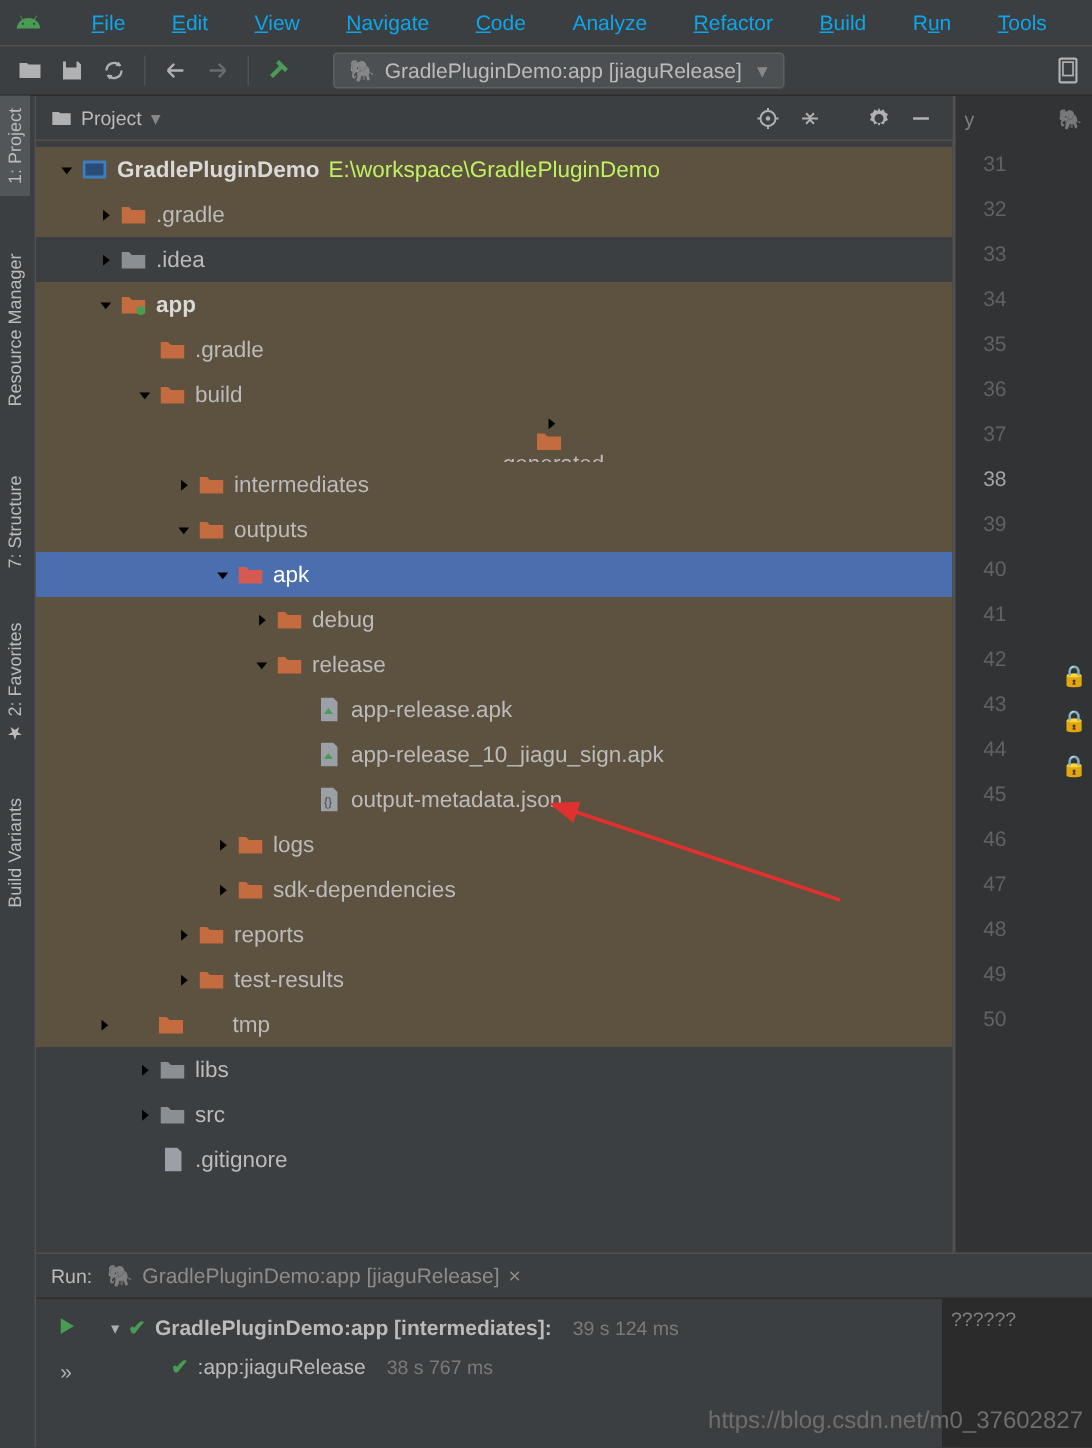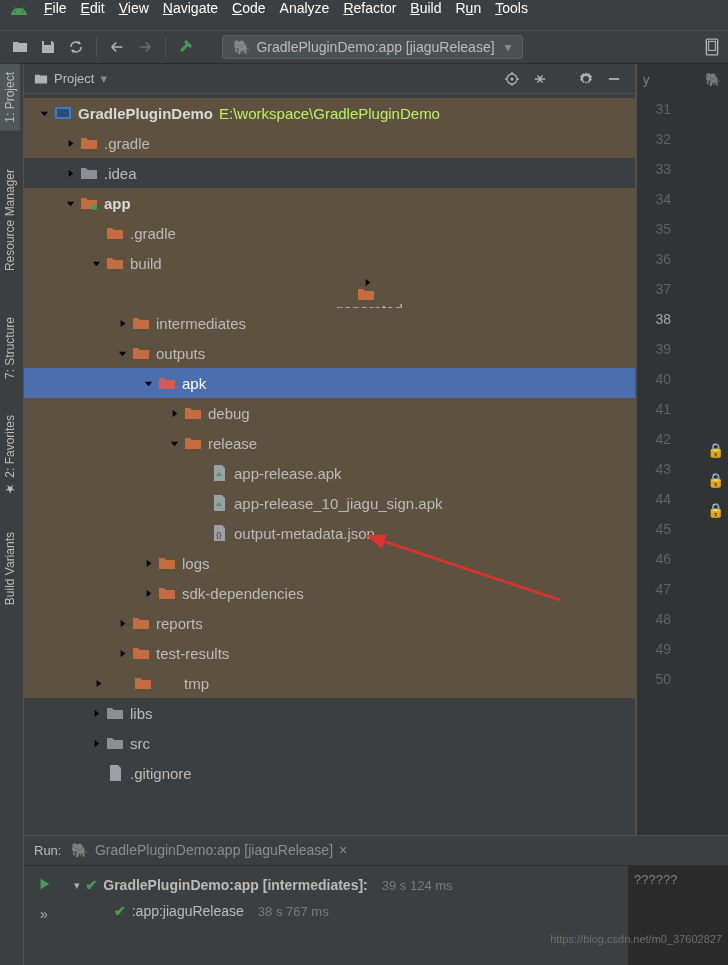--- a/index.html
+++ b/index.html
@@ -1,19 +1,19 @@
 <!DOCTYPE html>
 <html><head>
 <meta charset="utf-8">
 <style>
 * { margin: 0; padding: 0; box-sizing: border-box; font-family: -apple-system, "Segoe UI", sans-serif; }
 body { background: #3c3f41; color: #bbbbbb; width: 728px; height: 965px; overflow: hidden; position: relative; font-size: 14px; }
 
 
-.menubar { height: 30px; background: #3c3f41; display: flex; padding: 0 8px; gap: 14px; color: #ffffff; }
+.menubar { height: 30px; background: #3c3f41; display: flex; align-items: center; padding: 0 8px; gap: 31px; color: #0ea5e9; }
 .menubar .logo { width: 22px; height: 22px; display: flex; align-items: center; justify-content: center; }
 .menubar span { cursor: pointer; }
 .menubar span u { text-decoration: underline; }
 
 
 .toolbar { height: 34px; background: #3c3f41; border-top: 1px solid #515151; border-bottom: 1px solid #2b2b2b; display: flex; align-items: center; padding: 0 8px; gap: 4px; }
 .toolbar .tbtn { width: 24px; height: 24px; display: flex; align-items: center; justify-content: center; cursor: pointer; color: #afb1b3; }
 .toolbar .sep { width: 1px; height: 20px; background: #515151; margin: 0 4px; }
 .toolbar .run-config { background: #4c5052; border: 1px solid #5e6060; border-radius: 3px; padding: 3px 10px; display: flex; align-items: center; gap: 6px; color: #bbbbbb; margin-left: 20px; }
 .toolbar .run-config .chev { color: #888; margin-left: 4px; }
@@ -66,21 +66,21 @@
 .run-body { display: flex; height: calc(100% - 30px); }
 .run-toolbar { width: 40px; display: flex; flex-direction: column; align-items: center; gap: 6px; padding: 6px 0; }
 .run-toolbar .rbtn { width: 24px; height: 24px; display:flex; align-items:center; justify-content:center; cursor:pointer; }
 .run-content { flex: 1; padding: 6px 10px; font-size: 14px; color: #bbbbbb; position: relative; }
 .run-content .task-row { display: flex; align-items: center; gap: 6px; height: 26px; }
 .run-content .task-row .check { color: #499c54; font-weight: bold; }
 .run-content .task-row .tname { font-weight: bold; }
 .run-content .task-row .time { color: #7a7a7a; margin-left: 8px; font-size: 13px; }
 .run-right { width: 100px; background: #2b2b2b; color: #808080; padding: 6px; font-family: Consolas, monospace; font-size: 13px; }
 
-.watermark { position: absolute; bottom: 20px; right: 6px; color: #6e6e6e; font-size: 11px; }
+.watermark { position: absolute; bottom: 8px; right: 6px; color: #6e6e6e; font-size: 16px; }
 
 
 .annotation { position: absolute; pointer-events: none; }
 
 .elephant { opacity: 0.5; }
 </style>
 </head>
 <body>
 
 <div class="menubar">
@@ -437,21 +437,21 @@
               <polygon points="3,1 8,5 3,9"></polygon>
             </svg>
           </span>
           <span class="icon">
             <svg class="folder-icon" width="16" height="14" viewBox="0 0 16 14">
               <path d="M0 2h5l2 2h9v9H0z"></path>
             </svg>
           </span>
           <span class="label">test-results</span>
         </div>
-        <div class="tree-row app-highlight" style="padding-left: 68px; gap: 26px;">
+        <div class="tree-row app-highlight" style="padding-left: 39px; gap: 26px;">
           <span class="arrow">
             <svg class="arr" viewBox="0 0 10 10">
               <polygon points="3,1 8,5 3,9"></polygon>
             </svg>
           </span>
           <span class="icon">
             <svg class="folder-icon" width="16" height="14" viewBox="0 0 16 14">
               <path d="M0 2h5l2 2h9v9H0z"></path>
             </svg>
           </span>

